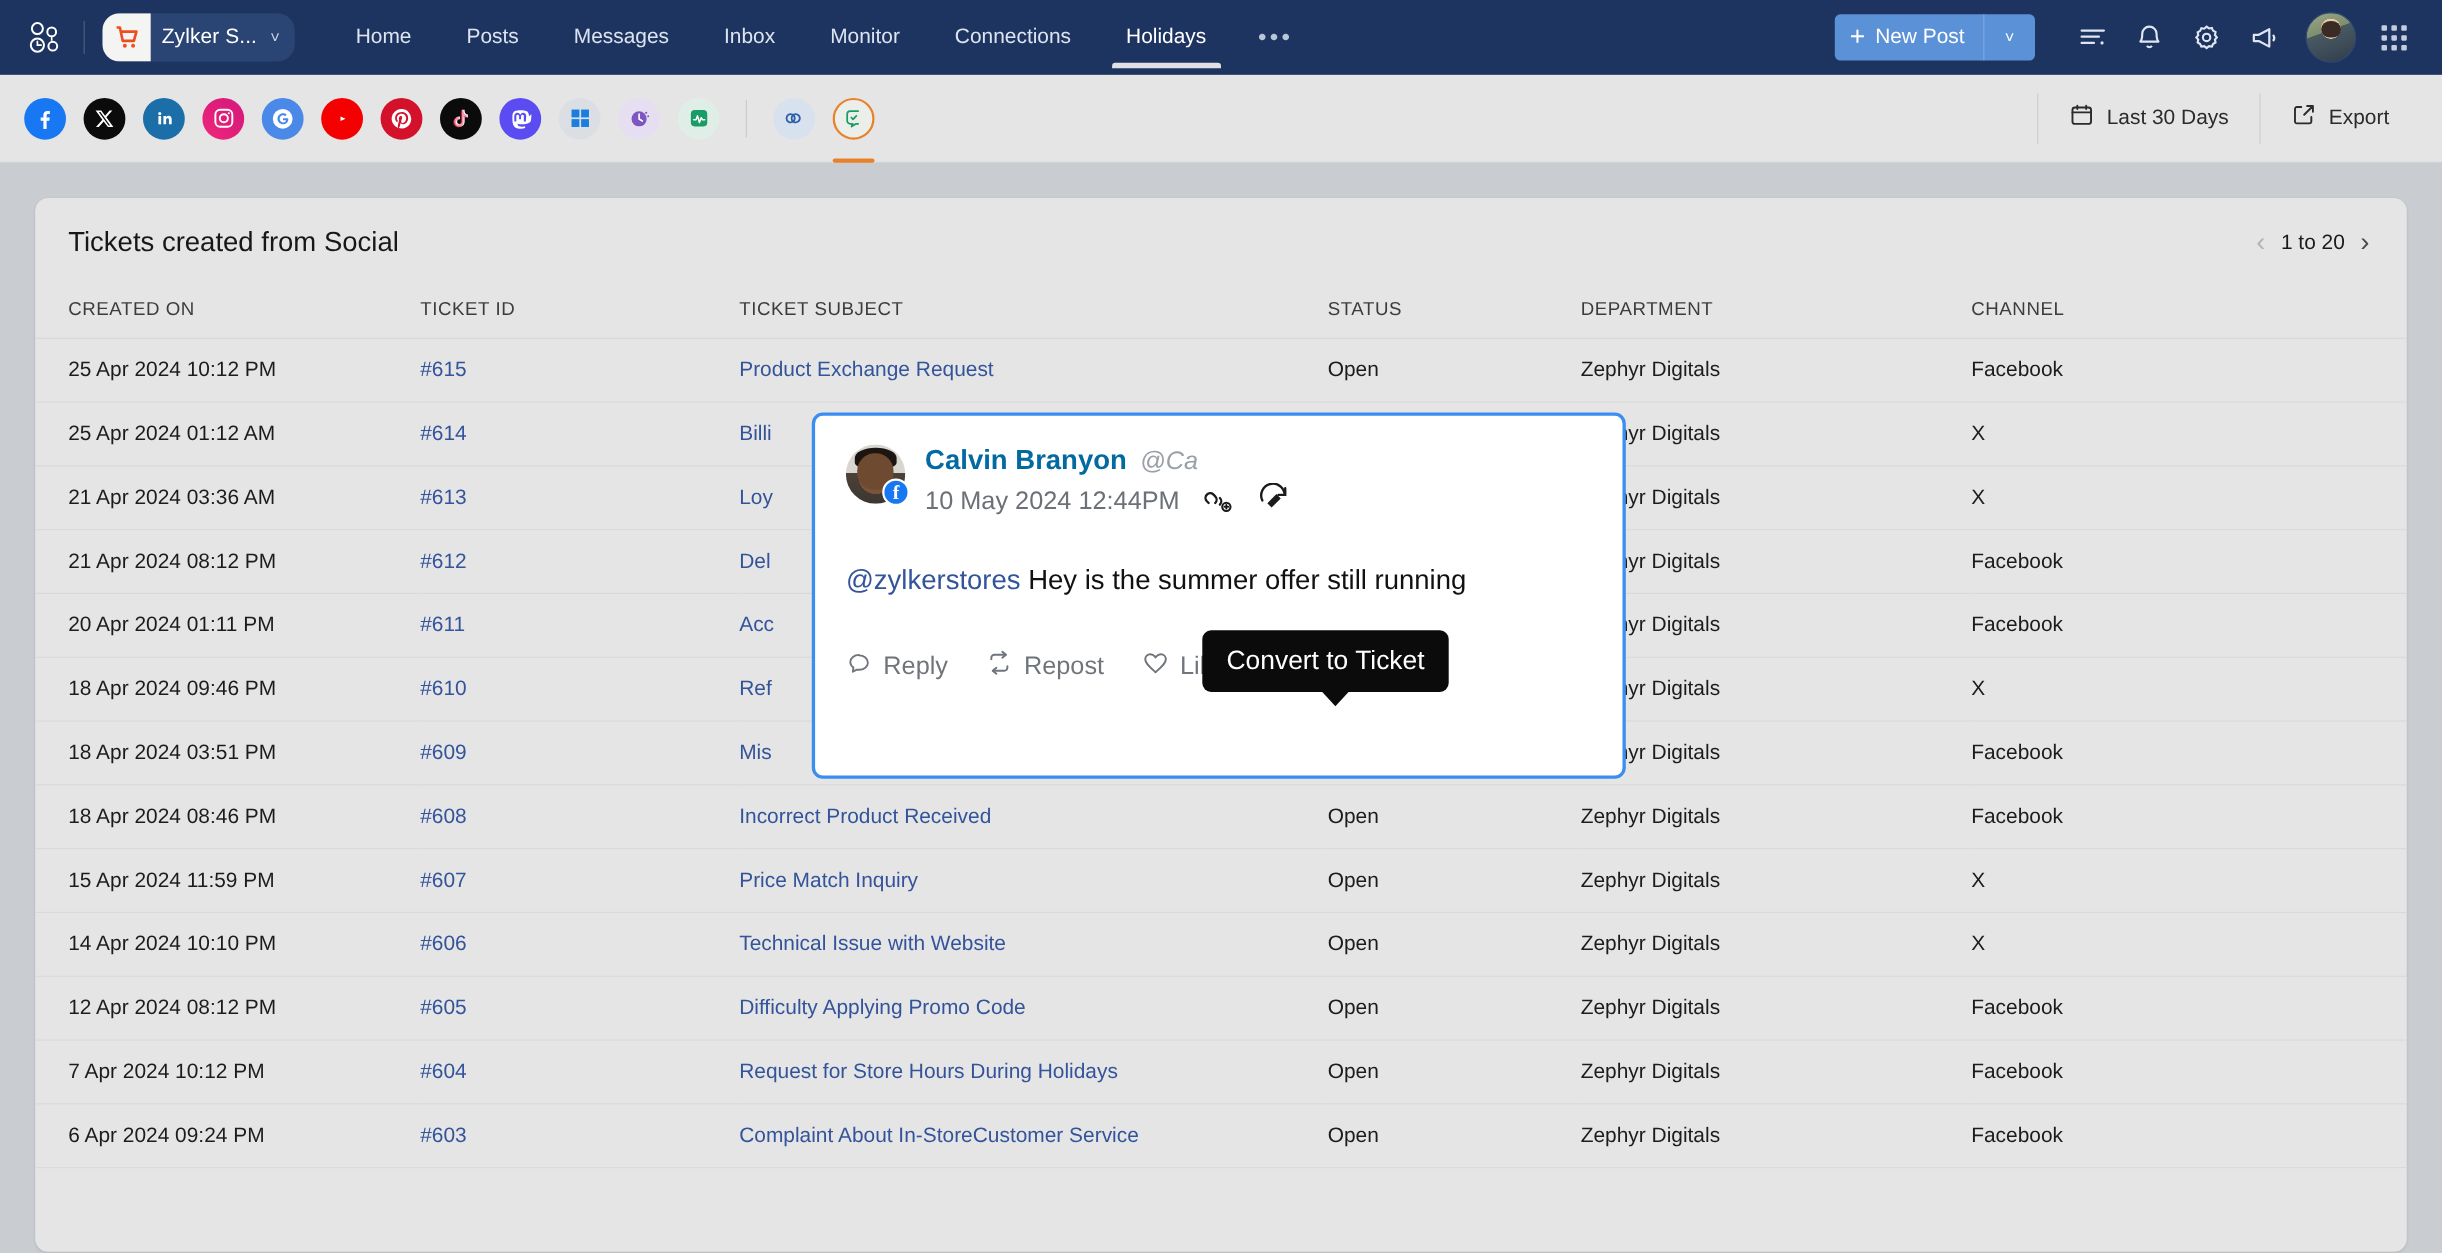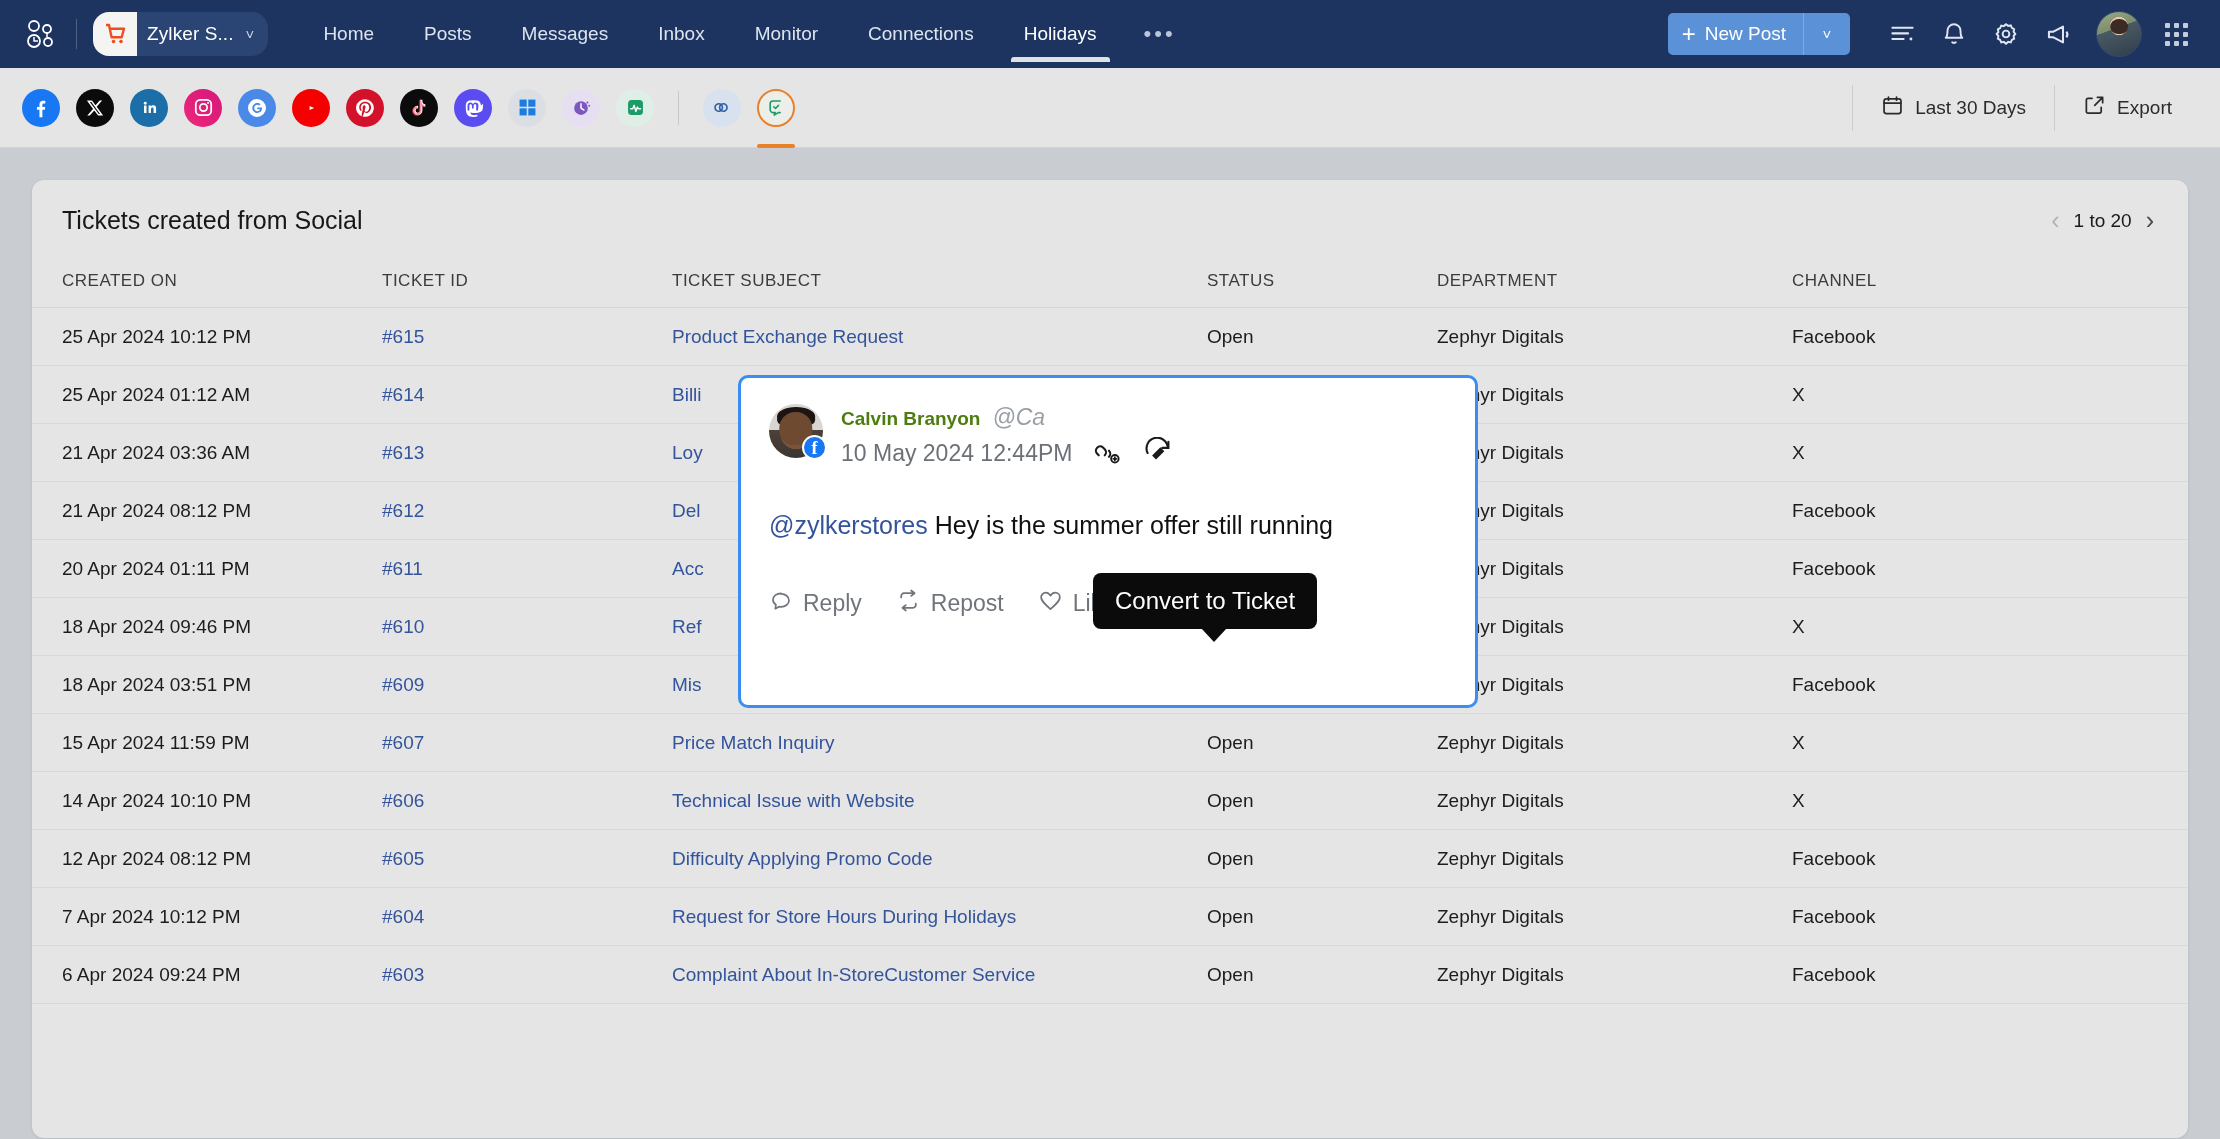--- a/index.html
+++ b/index.html
@@ -153,21 +153,21 @@
     position:absolute; left:50%; top:6%; transform:translateX(-50%);
     width:70%; height:34%; background:#1d1512; border-radius:50% 50% 30% 30%;
   }
   .pop-av .fb {
     position:absolute; right:-4px; bottom:-2px; width:25px; height:25px;
     border-radius:50%; background:#1877f2; color:#fff; font-size:18px;
     font-family:"Liberation Serif", serif; font-weight:700;
     display:flex; align-items:center; justify-content:center; line-height:1;
     border:2px solid #fff;
   }
-  .pop-name { font-size:19px; font-weight:700; color:#4d7c0f; }
+  .pop-name { font-size:25px; font-weight:700; color:#0369a1; }
   .pop-handle { font-size:23px; color:#9aa0a6; font-style:italic; }
   .pop-meta { display:flex; align-items:center; gap:20px; margin-top:6px; }
   .pop-date { font-size:23px; color:#6b7177; }
   .pop-body { margin-top:42px; font-size:25px; color:#111; }
   .pop-body .mention { color:#33549b; }
   .pop-actions { display:flex; gap:34px; margin-top:48px; color:#6f757b; font-size:23px; }
   .pop-actions .item { display:flex; align-items:center; gap:10px; }
 
   .tooltip {
     position:absolute; left:1061px; top:393px; background:#0b0b0b; color:#fff;
@@ -502,20 +502,28 @@
             <td class="lnk">Ref</td>
             <td class="hidden-sub">Open</td>
             <td>Zephyr Digitals</td>
             <td>X</td>
           </tr>
           <tr>
             <td>18 Apr 2024 03:51 PM</td>
             <td class="lnk">#609</td>
             <td class="lnk">Mis</td>
             <td class="hidden-sub">Open</td>
+            <td>Zephyr Digitals</td>
+            <td>Facebook</td>
+          </tr>
+          <tr>
+            <td>18 Apr 2024 08:46 PM</td>
+            <td class="lnk">#608</td>
+            <td class="lnk">Incorrect Product Received</td>
+            <td>Open</td>
             <td>Zephyr Digitals</td>
             <td>Facebook</td>
           </tr>
           <tr>
             <td>15 Apr 2024 11:59 PM</td>
             <td class="lnk">#607</td>
             <td class="lnk">Price Match Inquiry</td>
             <td>Open</td>
             <td>Zephyr Digitals</td>
             <td>X</td>

